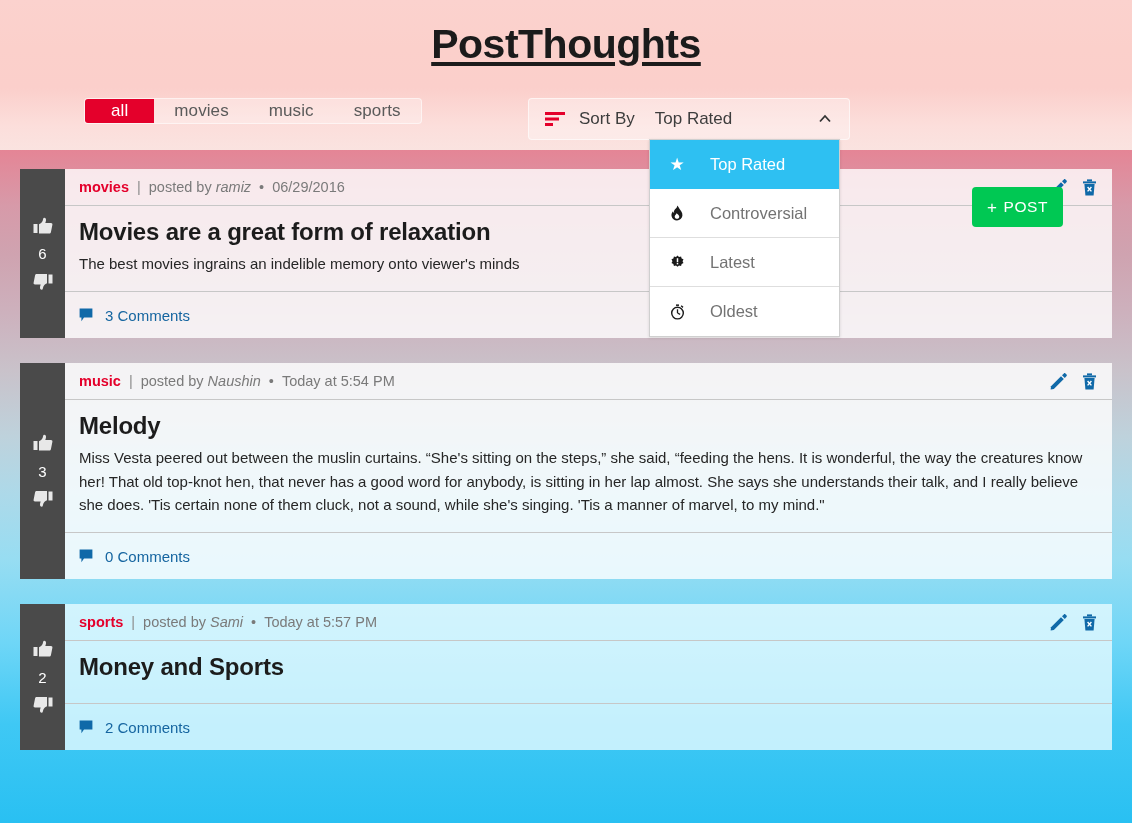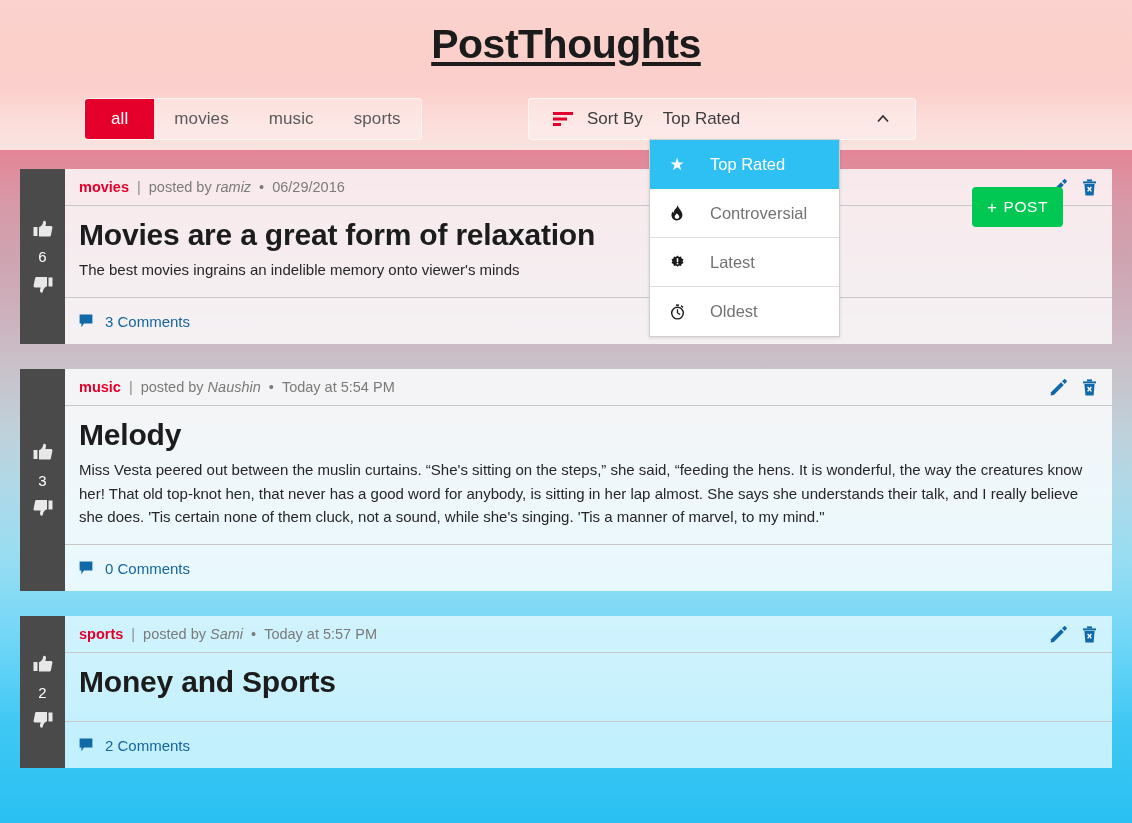--- a/index.html
+++ b/index.html
@@ -60,21 +60,21 @@
     display: flex;
     align-items: center;
     z-index: 5;
   }
 
   
   .pill-group {
     position: absolute;
     left: 84px;
     top: 10px;
-    height: 42px;
+    height: 26px;
     display: flex;
     align-items: stretch;
     background: rgba(255,255,255,0.30);
     border: 1px solid rgba(255,255,255,0.55);
     border-radius: 4px;
     overflow: hidden;
   }
   .pill {
     display: flex;
     align-items: center;
@@ -89,28 +89,28 @@
     background: #e4002b;
     color: #ffffff;
     padding: 0 26px;
   }
 
   
   .sort-box {
     position: absolute;
     left: 528px;
     top: 10px;
-    width: 388px;
+    width: 322px;
     height: 42px;
     background: rgba(255,255,255,0.34);
     border: 1px solid rgba(255,255,255,0.6);
     border-radius: 4px;
     display: flex;
     align-items: center;
-    padding: 0 24px;
+    padding: 0 16px;
     cursor: pointer;
   }
   .sort-icon { width: 20px; height: 16px; display: block; }
   .sort-label {
     margin-left: 14px;
     font-size: 17px;
     color: #3d3d3d;
   }
   .sort-value {
     margin-left: 20px;
@@ -261,21 +261,21 @@
     width: 17px; height: 17px;
     display: block;
     cursor: pointer;
   }
 
   .post-main {
     padding: 12px 14px 16px 14px;
     border-bottom: 1px solid #c7c7c7;
   }
   .post-title {
-    font-size: 30px;
+    font-size: 24px;
     font-weight: bold;
     color: #1c1c1c;
     letter-spacing: -0.2px;
     margin-bottom: 6px;
   }
   .post-text {
     font-size: 15px;
     color: #262626;
     line-height: 1.55;
   }

